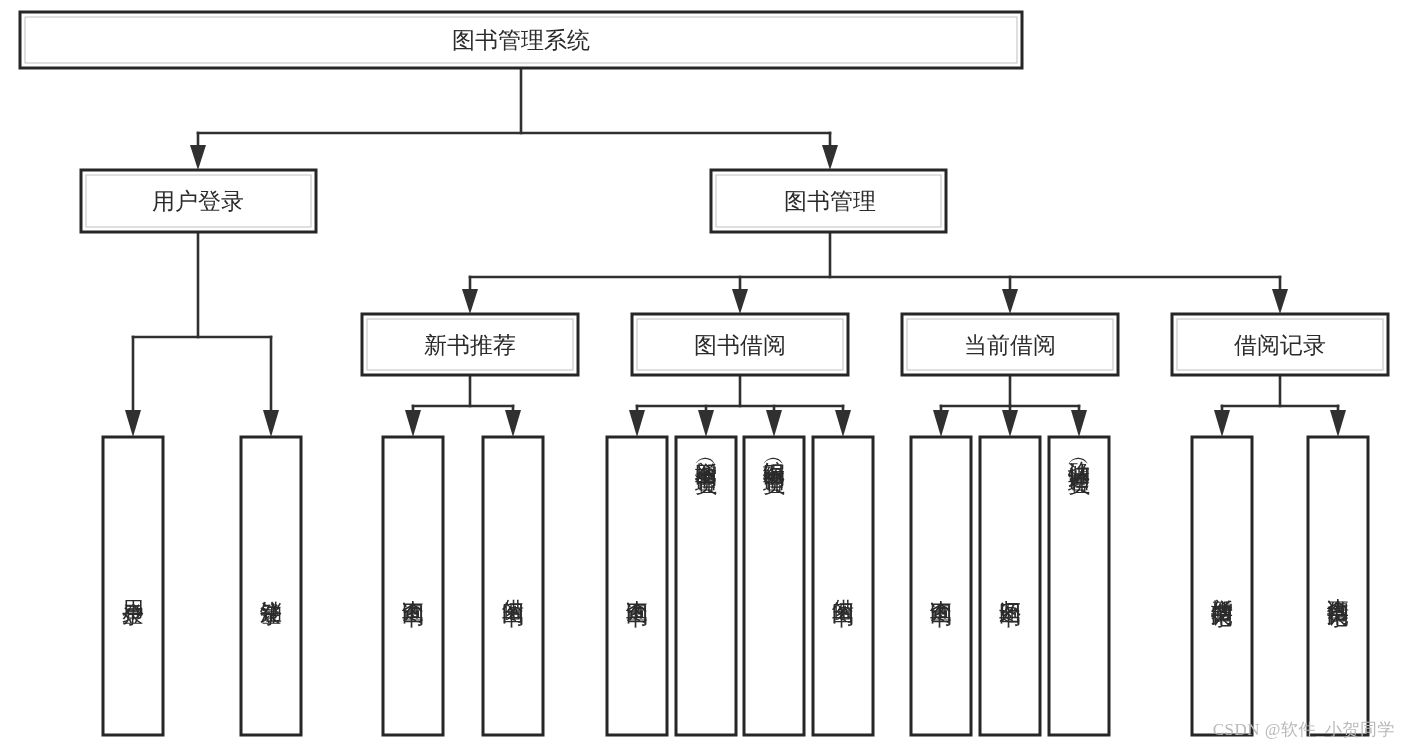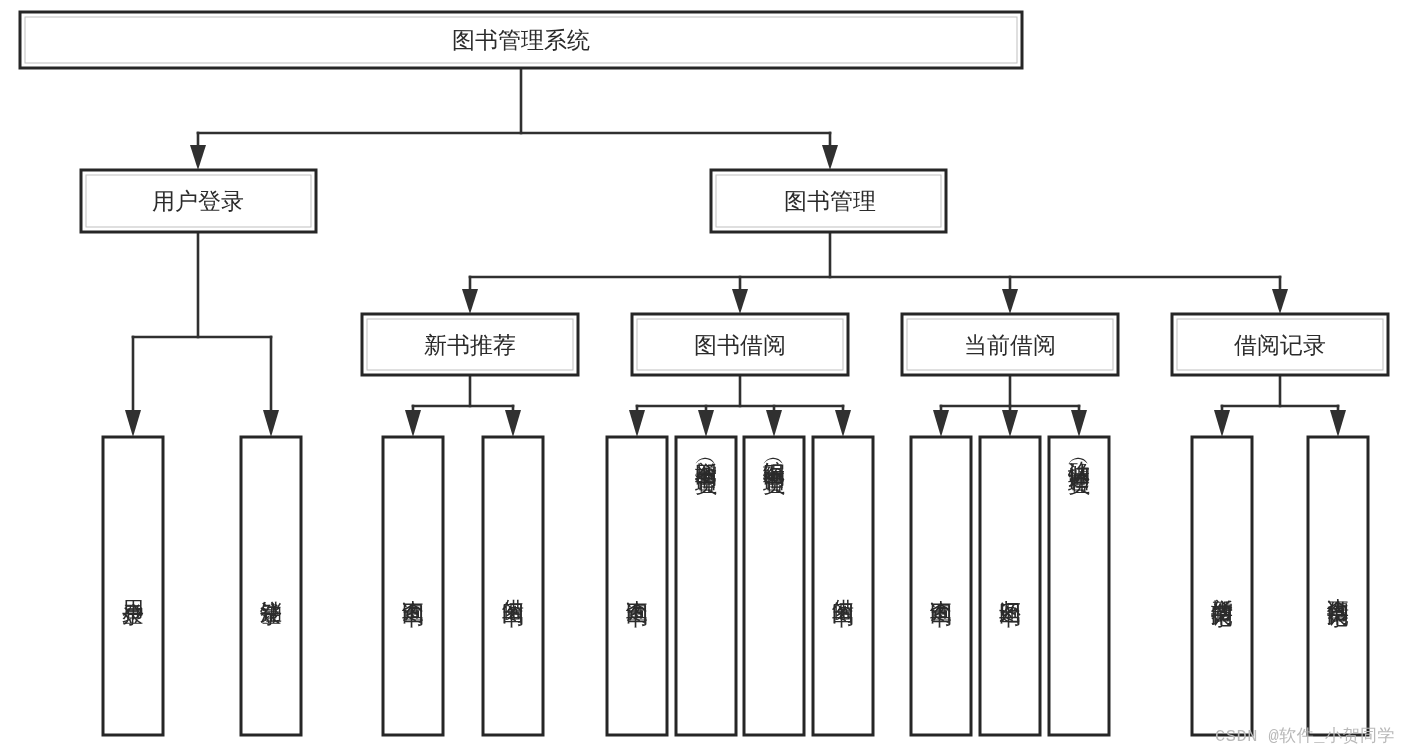--- a/index.html
+++ b/index.html
@@ -70,22 +70,22 @@
     font-size: 22px;
     line-height: 1.18;
     letter-spacing: 2px;
     color: #2b2b2b;
     white-space: nowrap;
     text-align: center;
   }
   .watermark {
     position: absolute;
     right: 10px;
-    bottom: 0;
-    font-family: Liberation Mono, monospace;
+    bottom: 6px;
+    font-family: Liberation Serif, serif;
     font-size: 17px;
     color: #b9b9b9;
     letter-spacing: 0.5px;
     white-space: nowrap;
   }
 </style>
 </head>
 <body>
 
 <div id="diagram-root">

